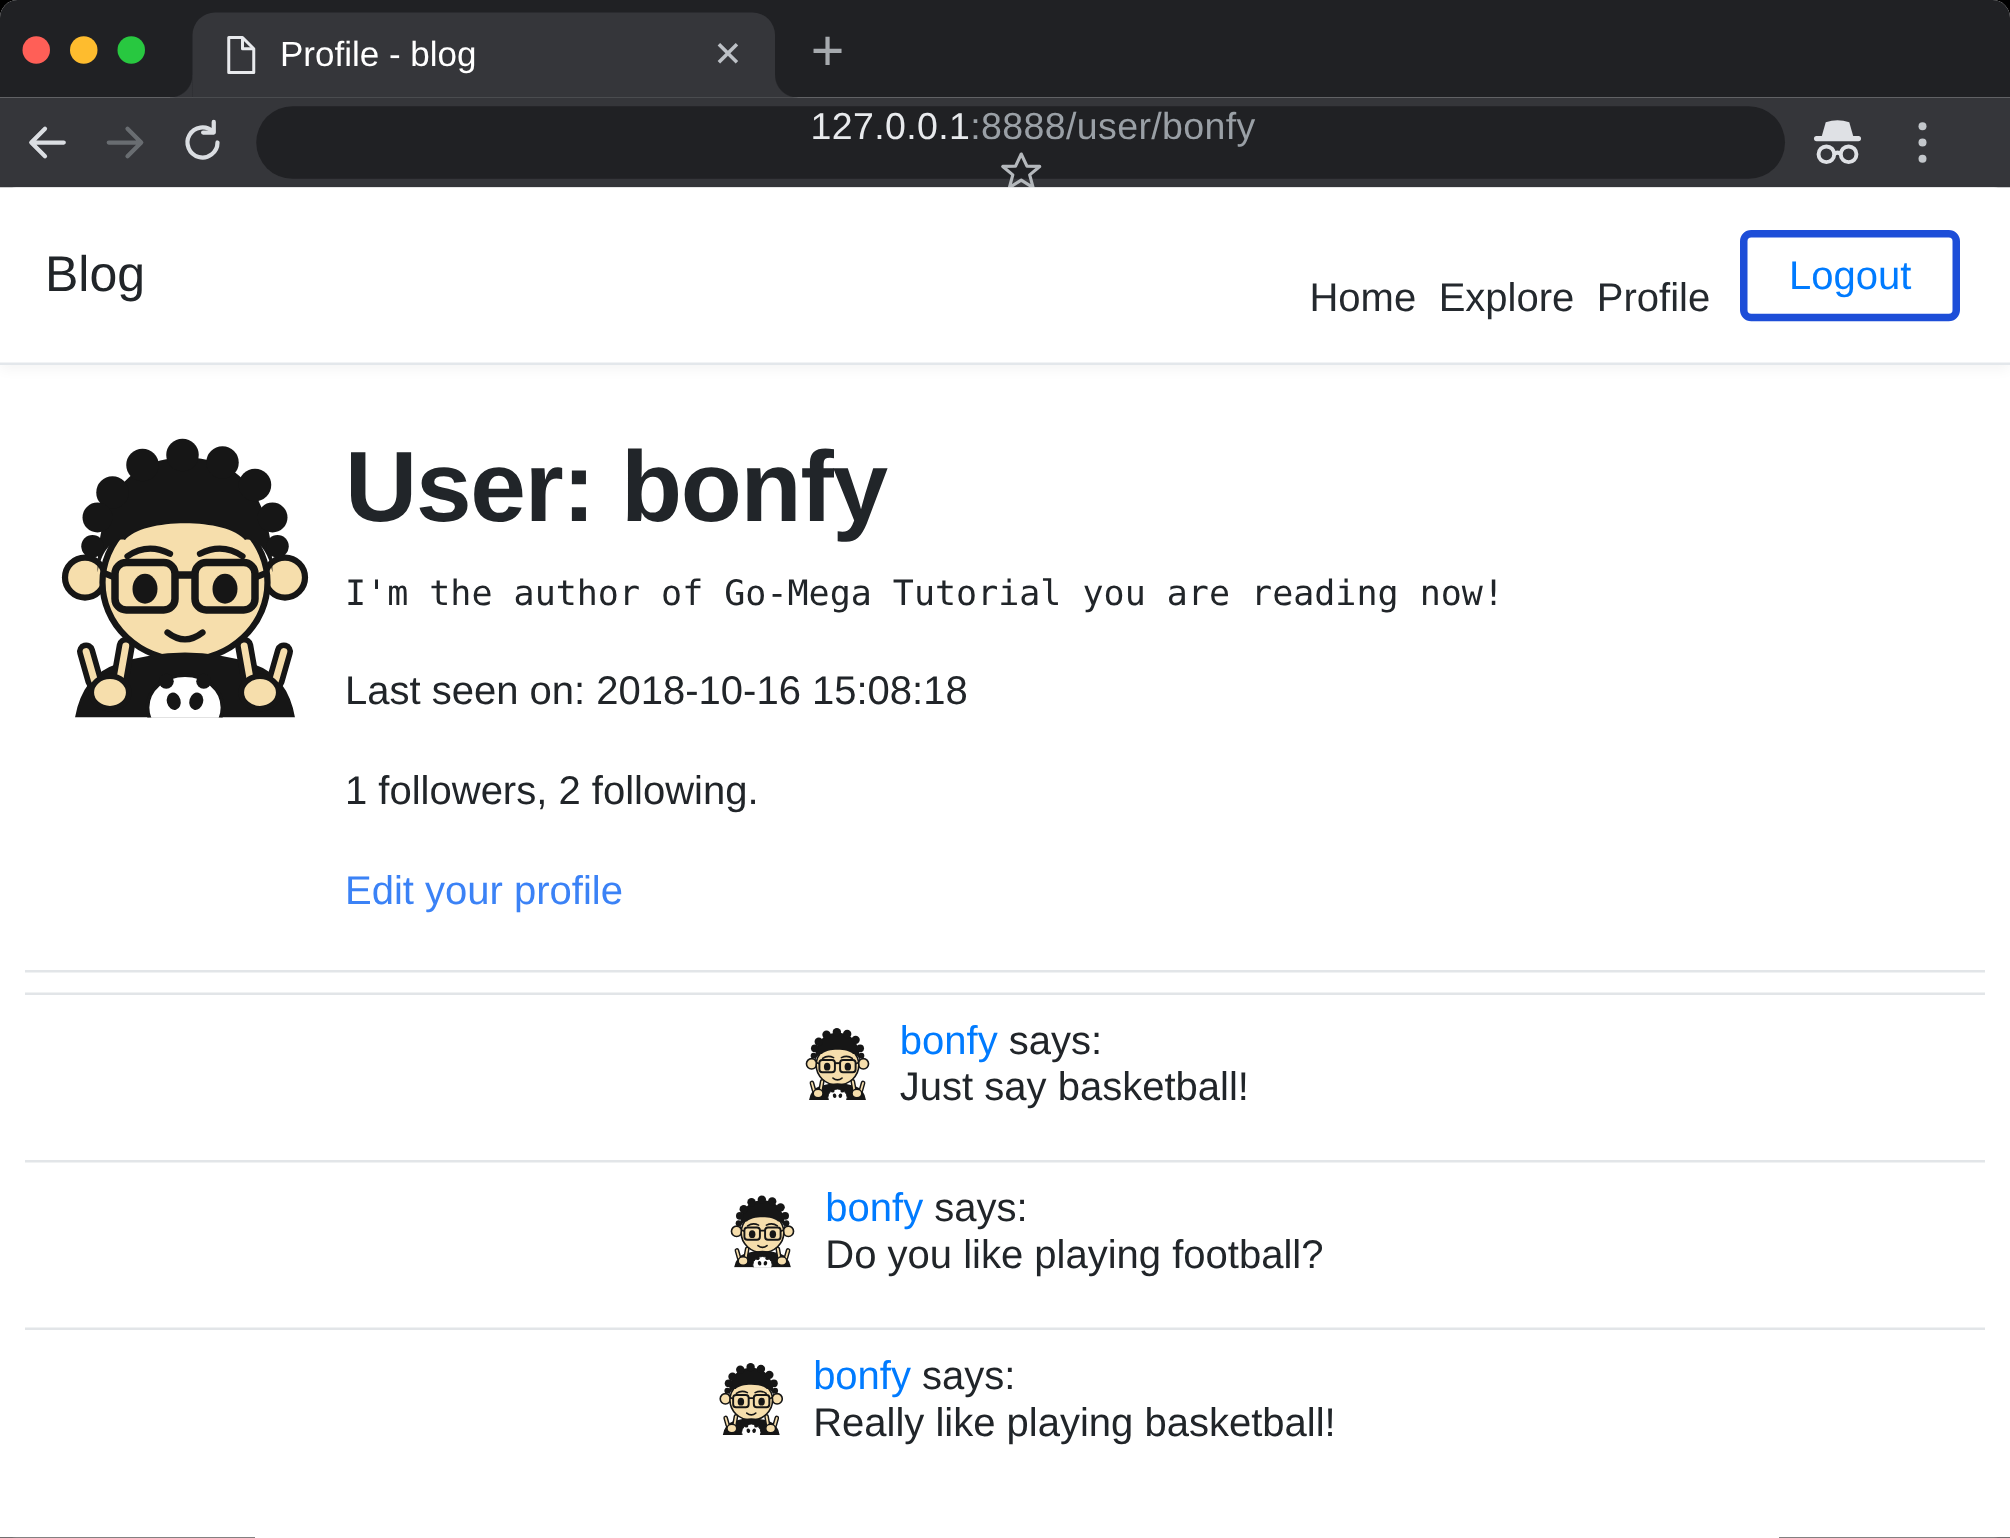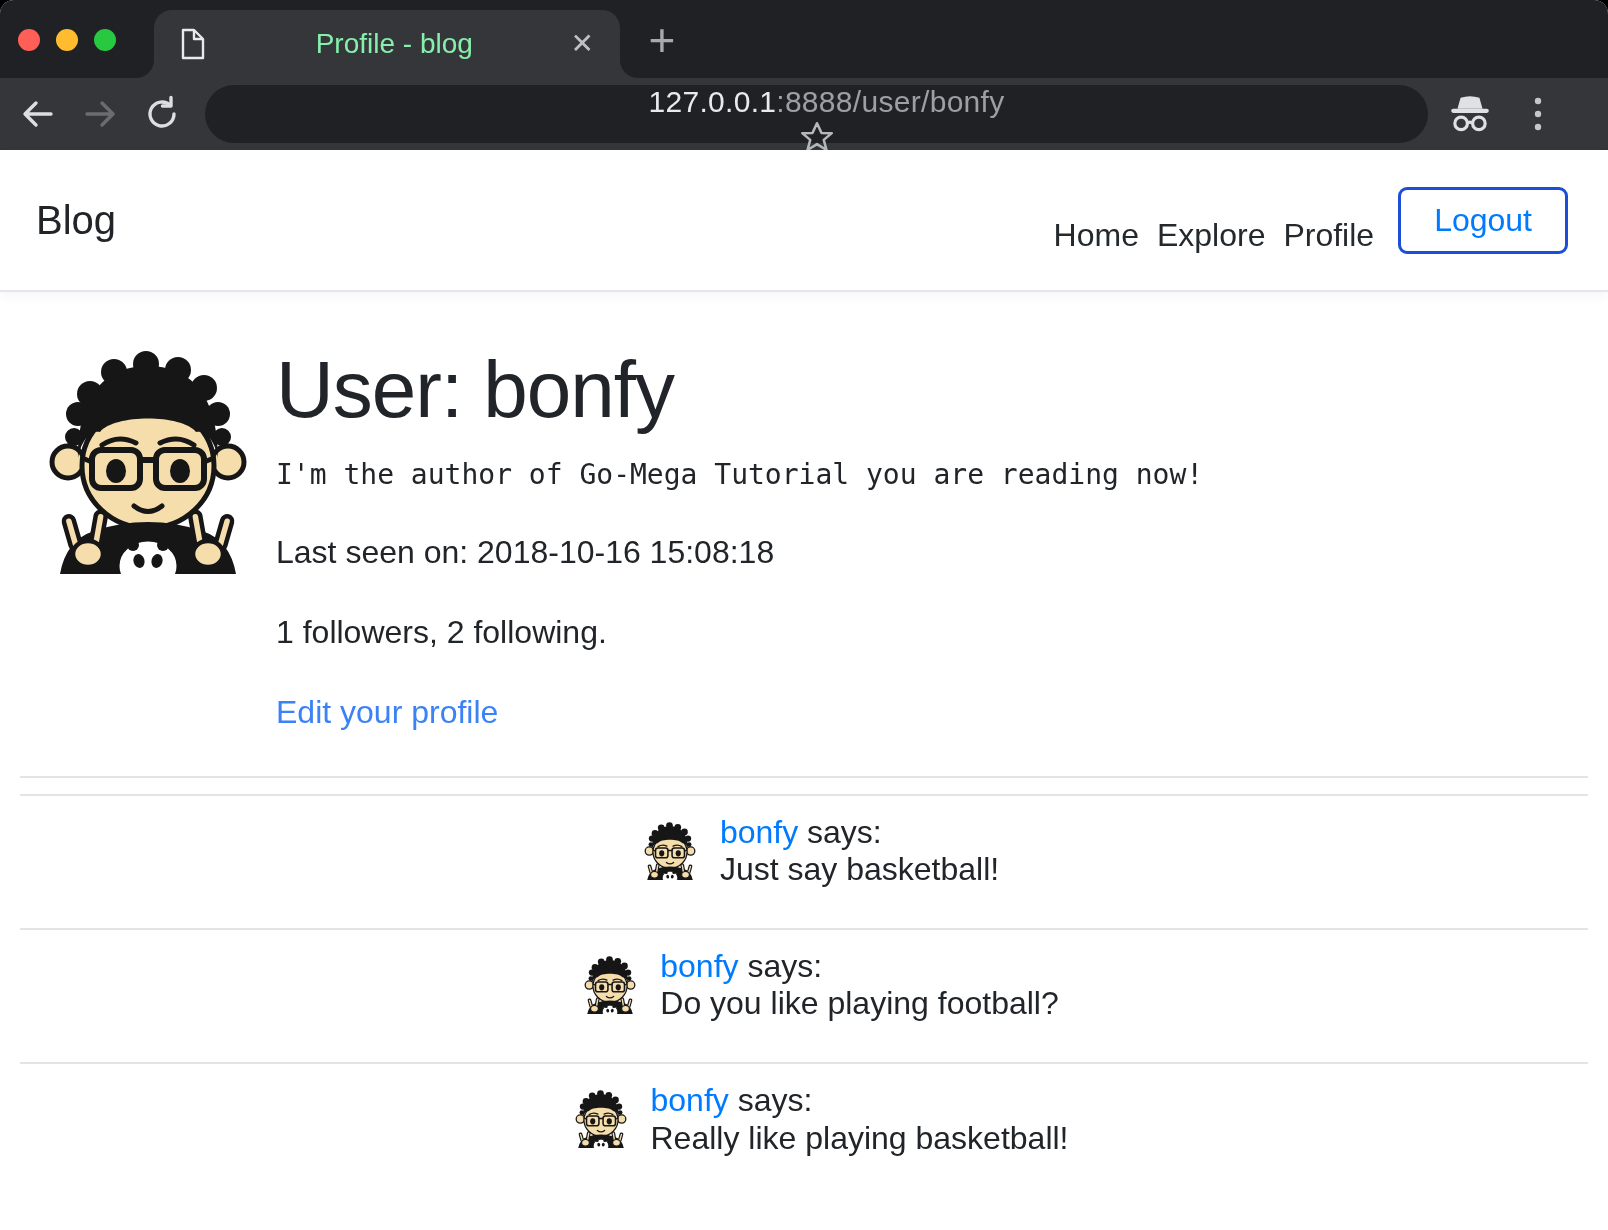--- a/index.html
+++ b/index.html
@@ -19,21 +19,21 @@
   .tl-zoom  { background:#28c840; }
 
   .tab {
     position:absolute; left:154px; top:10px; width:466px; height:68px;
     background:#35363a; border-radius:18px 18px 0 0;
     display:flex; align-items:center; padding:0 20px 0 26px;
   }
   .tab::before, .tab::after { content:''; position:absolute; bottom:0; width:18px; height:18px; }
   .tab::before { left:-18px; background:radial-gradient(circle at 0 0, rgba(0,0,0,0) 17.5px, #35363a 18.5px); }
   .tab::after  { right:-18px; background:radial-gradient(circle at 100% 0, rgba(0,0,0,0) 17.5px, #35363a 18.5px); }
-  .tab-title { color:#86efac; font-size:28px; margin-left:18px; flex:1; white-space:nowrap; overflow:hidden;text-align:center; }
+  .tab-title { color:#ffffff; font-size:28px; margin-left:18px; flex:1; white-space:nowrap; overflow:hidden; }
   .tab-close { color:#bdc1c6; font-size:28px; line-height:1; cursor:pointer; padding:2px 6px; }
   .newtab { position:absolute; left:636px; top:16px; color:#a6aaae; font-size:46px; font-weight:300;
             width:52px; height:52px; text-align:center; line-height:48px; cursor:pointer; }
 
   
   .toolbar { position:absolute; top:78px; left:0; right:0; height:72px; background:#35363a; }
   .tb-btn { position:absolute; top:12px; width:48px; height:48px; display:flex; align-items:center; justify-content:center; cursor:pointer; }
   .omnibox {
     position:absolute; left:205px; top:7px; width:1223px; height:58px;
     background:#202124; border-radius:29px;
@@ -50,29 +50,29 @@
     height:142px; display:flex; align-items:center; padding:0 40px 0 36px;
     border-bottom:2px solid #e3e7eb; box-shadow:0 4px 10px rgba(0,0,0,0.045);
     background:#fff; position:relative; z-index:2;
   }
   .brand { font-size:40px; color:#212529; text-decoration:none; cursor:pointer; }
   .nav-right { margin-left:auto; display:flex; align-items:flex-end; gap:18px; }
   .nav-link { font-size:32px; color:#24292e; text-decoration:none; cursor:pointer; }
   .btn-logout {
     font-family:"Liberation Sans", sans-serif;
     font-size:32px; color:#007bff; background:#fff;
-    border:3px solid #1d4ed8; border-radius:9px; padding:12px 33px;
+    border:6px solid #1d4ed8; border-radius:9px; padding:12px 33px;
     margin-left:6px; cursor:pointer;
   }
 
   .content { padding:0 20px; }
   .profile { display:flex; align-items:flex-start; margin-top:50px; }
   .avatar-lg { width:200px; height:232px; margin-left:28px; flex:none; }
   .profile-info { margin-left:28px; }
-  .profile-info h1 { font-size:80px; font-weight:400; letter-spacing:-1px; line-height:1.2; margin:0 0 16px; }
+  .profile-info h1 { font-size:80px; font-weight:700; letter-spacing:-1px; line-height:1.2; margin:0 0 16px; }
   .about { font-family:"DejaVu Sans Mono","Liberation Mono",monospace; font-size:28px; line-height:1.5; margin:0 0 32px; }
   .meta { font-size:32px; line-height:1.5; margin:0 0 32px; }
   .edit-link { font-size:32px; line-height:1.5; color:#3b82f6; text-decoration:none; cursor:pointer; display:inline-block; }
   .profile-block { margin-bottom:40px; }
 
   hr.rule { border:none; border-top:2px solid #e2e5e8; margin:16px 0; }
 
   .post { display:flex; align-items:flex-start; margin-bottom:40px;justify-content:center; }
   .avatar-sm { width:52px; height:60px; margin:8px 24px 0 35px; flex:none; }
   .post-text { font-size:32px; line-height:1.16; padding-top:2px; }

